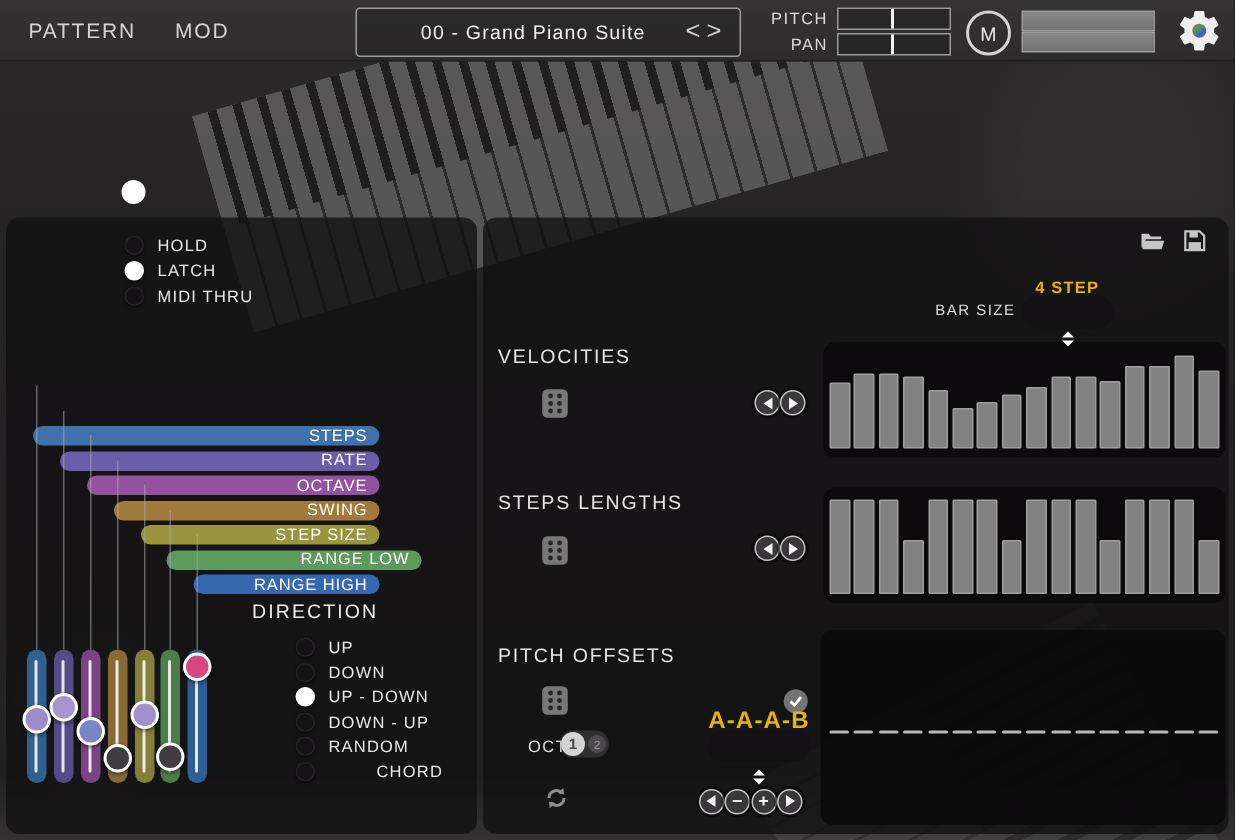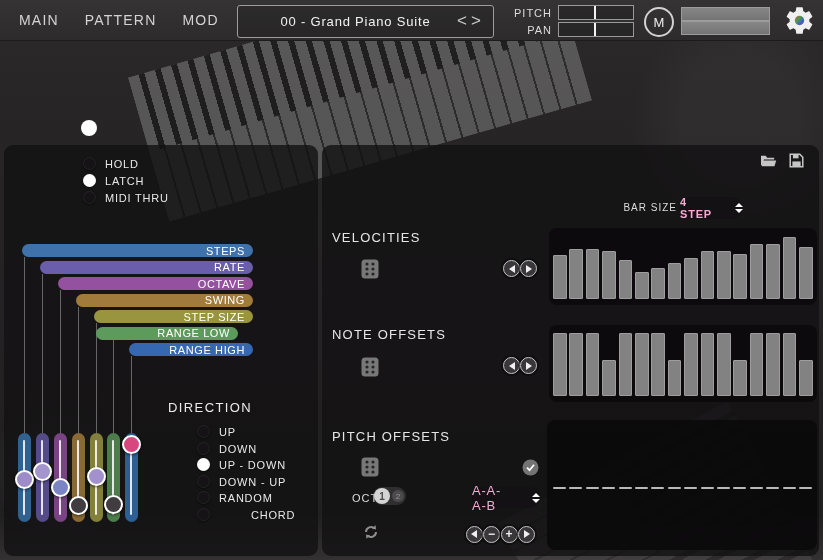--- a/index.html
+++ b/index.html
@@ -33,33 +33,33 @@
   .kbd-black{position:absolute;left:0;top:0;width:100%;height:52%;
     background:repeating-linear-gradient(90deg,transparent 0 11px,#101010 11px 17px);}
   
   .panel{background:rgba(19,17,19,.8);border-radius:9px;z-index:3;}
   #arp-toggle{left:81px;top:120px;width:16px;height:16px;border-radius:50%;background:#fff;z-index:4;}
   #arp-title{left:105px;top:121px;color:#f0f0f0;font-size:14px;letter-spacing:1.6px;z-index:4;}
   .radio{border-radius:50%;background:#151315;box-shadow:inset 0 0 0 1px rgba(255,255,255,.07),0 1px 2px rgba(0,0,0,.5);}
   .radio.sel{background:#fff;}
   .opt-label{color:#e8e8e8;font-size:11px;letter-spacing:.8px;}
   .param-bar{height:13px;border-radius:7px;color:#fff;font-size:11px;letter-spacing:.6px;
-    display:flex;align-items:center;justify-content:flex-end;padding-right:8px;box-sizing:border-box;}
+    display:flex;align-items:center;justify-content:flex-end;padding-right:8px;box-sizing:border-box;margin-top:40px;}
   .connector{width:1px;background:rgba(170,170,170,.55);}
   .vtrack{width:13px;border-radius:7px;}
   .vtrack-line{width:2px;background:rgba(255,255,255,.85);border-radius:1px;}
   .knob{width:19px;height:19px;border-radius:50%;border:2.5px solid #fff;box-sizing:border-box;box-shadow:0 1px 3px rgba(0,0,0,.6);}
   #direction-title{color:#ececec;font-size:13px;letter-spacing:1.4px;}
   
   #pb-title{color:#ececec;font-size:14px;letter-spacing:1.8px;}
   .sec-label{color:#e6e6e6;font-size:13px;letter-spacing:1.2px;}
   .chart{background:rgba(10,9,10,.82);border-radius:8px;}
   .vbar{background:#828282;border:1px solid #9d9d9d;border-radius:1px;box-sizing:border-box;}
   .dash{height:2.5px;background:#b9b9b9;border-radius:1px;}
-  .pill{background:#131113;border-radius:12px;color:#f9a8d4;display:flex;align-items:center;justify-content:center;gap:23px;z-index:4;}
+  .pill{background:#131113;border-radius:12px;color:#eab308;display:flex;align-items:center;justify-content:center;gap:23px;z-index:4;flex-direction:column;}
   .pill .txt{font-size:11px;font-weight:bold;letter-spacing:.8px;}
   .updown{display:flex;flex-direction:column;gap:2px;}
   .updown i{display:block;width:0;height:0;border-left:4px solid transparent;border-right:4px solid transparent;}
   .updown .u{border-bottom:4.5px solid #fff;}
   .updown .d{border-top:4.5px solid #fff;}
   .circle-btn{border-radius:50%;background:#39373a;border:1.5px solid #c6c6c6;box-shadow:0 0 0 2px rgba(10,10,10,.55);
     display:flex;align-items:center;justify-content:center;box-sizing:border-box;z-index:4;}
   .tri-l{width:0;height:0;border-top:4px solid transparent;border-bottom:4px solid transparent;border-right:6px solid #f0f0f0;}
   .tri-r{width:0;height:0;border-top:4px solid transparent;border-bottom:4px solid transparent;border-left:6px solid #f0f0f0;}
   .pm{color:#f0f0f0;font-size:12px;font-weight:bold;line-height:1;}
@@ -77,21 +77,20 @@
     <div class="kbd-white"></div>
     <div class="kbd-black"></div>
   </div>
   <div class="abs kbd-art" style="left:560px;top:420px;width:200px;height:260px;transform:rotate(62deg);opacity:.10;z-index:1;">
     <div class="kbd-white"></div>
     <div class="kbd-black"></div>
   </div>
 
   <div class="abs" id="topbar"></div>
   <div class="abs" id="tabs">
-      <div class="tab">MAIN</div>
       <div class="tab">PATTERN</div>
       <div class="tab">MOD</div>
     </div>
 
   <div class="abs" id="preset-box">
     <div class="abs nowrap" id="preset-name">00 - Grand Piano Suite</div>
     <div class="abs" style="left:219px;top:0;" id="preset-prev-w">
       <span style="color:#cfcfcf;font-size:17px;line-height:29px;font-weight:300;">&lt;</span>
     </div>
     <div class="abs" style="left:233px;top:0;" id="preset-next-w">
@@ -160,21 +159,21 @@
         <div class="abs param-bar nowrap" style="left: 72px; top: 148.5px; width: 177px; background: rgb(161, 123, 59); position: absolute;">SWING</div>
         <div class="abs connector" style="left: 74px; top: 161.5px; height: 126.5px; position: absolute;"></div>
         <div class="abs vtrack" style="left: 67.5px; top: 288px; height: 89px; background: rgb(138, 106, 52); position: absolute;"></div>
         <div class="abs vtrack-line" style="left: 73px; top: 295px; height: 75px; position: absolute;"></div>
         <div class="abs knob" style="left: 64.5px; top: 350.59px; background: rgb(64, 60, 63); position: absolute;"></div>
         <div class="abs param-bar nowrap" style="left: 90px; top: 165px; width: 159px; background: rgb(153, 149, 63); position: absolute;">STEP SIZE</div>
         <div class="abs connector" style="left: 92px; top: 178px; height: 110px; position: absolute;"></div>
         <div class="abs vtrack" style="left: 85.5px; top: 288px; height: 89px; background: rgb(130, 128, 58); position: absolute;"></div>
         <div class="abs vtrack-line" style="left: 91px; top: 295px; height: 75px; position: absolute;"></div>
         <div class="abs knob" style="left: 82.5px; top: 322.11px; background: rgb(163, 145, 205); position: absolute;"></div>
-        <div class="abs param-bar nowrap" style="left: 92px; top: 181.5px; width: 142px; background: rgb(93, 155, 92); position: absolute;">RANGE LOW</div>
+        <div class="abs param-bar nowrap" style="left: 107px; top: 181.5px; width: 170px; background: rgb(93, 155, 92); position: absolute;">RANGE LOW</div>
         <div class="abs connector" style="left: 109px; top: 194.5px; height: 93.5px; position: absolute;"></div>
         <div class="abs vtrack" style="left: 102.5px; top: 288px; height: 89px; background: rgb(77, 125, 75); position: absolute;"></div>
         <div class="abs vtrack-line" style="left: 108px; top: 295px; height: 75px; position: absolute;"></div>
         <div class="abs knob" style="left: 99.5px; top: 349.7px; background: rgb(64, 60, 63); position: absolute;"></div>
         <div class="abs param-bar nowrap" style="left: 125px; top: 198px; width: 124px; background: rgb(53, 104, 176); position: absolute;">RANGE HIGH</div>
         <div class="abs connector" style="left: 127px; top: 211px; height: 77px; position: absolute;"></div>
         <div class="abs vtrack" style="left: 120.5px; top: 288px; height: 89px; background: rgb(45, 95, 148); position: absolute;"></div>
         <div class="abs vtrack-line" style="left: 126px; top: 295px; height: 75px; position: absolute;"></div>
         <div class="abs knob" style="left: 117.5px; top: 290.07px; background: rgb(216, 72, 127); position: absolute;"></div>
       </div>
@@ -233,21 +232,21 @@
         <div class="abs vbar" style="left: 135.2px; bottom: 6px; width: 13.5px; height: 40.6px; position: absolute;"></div>
         <div class="abs vbar" style="left: 151.6px; bottom: 6px; width: 13.5px; height: 47.6px; position: absolute;"></div>
         <div class="abs vbar" style="left: 168px; bottom: 6px; width: 13.5px; height: 47.6px; position: absolute;"></div>
         <div class="abs vbar" style="left: 184.4px; bottom: 6px; width: 13.5px; height: 45.5px; position: absolute;"></div>
         <div class="abs vbar" style="left: 200.8px; bottom: 6px; width: 13.5px; height: 54.6px; position: absolute;"></div>
         <div class="abs vbar" style="left: 217.2px; bottom: 6px; width: 13.5px; height: 54.6px; position: absolute;"></div>
         <div class="abs vbar" style="left: 233.6px; bottom: 6px; width: 13.5px; height: 61.6px; position: absolute;"></div>
         <div class="abs vbar" style="left: 250px; bottom: 6px; width: 13.5px; height: 51.8px; position: absolute;"></div>
       </div>
 
-    <div class="abs sec-label nowrap" style="left:10px;top:182px;">NOTE OFFSETS</div>
+    <div class="abs sec-label nowrap" style="left:10px;top:182px;">STEPS LENGTHS</div>
     <div class="abs chart" id="len-chart" style="left:227px;top:180px;width:268px;height:77px;">
         <div class="abs vbar" style="left: 4px; bottom: 6px; width: 13.5px; height: 62.7px; position: absolute;"></div>
         <div class="abs vbar" style="left: 20.4px; bottom: 6px; width: 13.5px; height: 62.7px; position: absolute;"></div>
         <div class="abs vbar" style="left: 36.8px; bottom: 6px; width: 13.5px; height: 62.7px; position: absolute;"></div>
         <div class="abs vbar" style="left: 53.2px; bottom: 6px; width: 13.5px; height: 36.3px; position: absolute;"></div>
         <div class="abs vbar" style="left: 69.6px; bottom: 6px; width: 13.5px; height: 62.7px; position: absolute;"></div>
         <div class="abs vbar" style="left: 86px; bottom: 6px; width: 13.5px; height: 62.7px; position: absolute;"></div>
         <div class="abs vbar" style="left: 102.4px; bottom: 6px; width: 13.5px; height: 62.7px; position: absolute;"></div>
         <div class="abs vbar" style="left: 118.8px; bottom: 6px; width: 13.5px; height: 36.3px; position: absolute;"></div>
         <div class="abs vbar" style="left: 135.2px; bottom: 6px; width: 13.5px; height: 62.7px; position: absolute;"></div>
@@ -287,21 +286,21 @@
       </svg>
     </div>
 
     <div class="abs side-label nowrap" style="left:30px;top:347px;font-size:11px;">OCT</div>
     <div class="abs" id="oct-toggle" style="left:51px;top:342px;width:33px;height:18px;">
       <div class="abs" id="oct-1" style="left:1px;top:1px;width:16px;height:16px;">1</div>
       <div class="abs" id="oct-2" style="left:19px;top:3px;width:12px;height:12px;">2</div>
     </div>
 
     <div class="abs pill" style="left:150px;top:342px;width:68px;height:21px;">
-      <span class="txt" style="font-size:13px;font-weight:normal;">A-A-A-B</span>
+      <span class="txt" style="font-size:16px;font-weight:bold;">A-A-A-B</span>
       <span class="updown">
           <i class="u"></i>
           <i class="d"></i>
         </span>
     </div>
 
     <div class="abs" style="left:40px;top:378px;">
       <svg width="18" height="18" viewBox="0 0 18 18">
         <path d="M4 9a5 5 0 018.6-3.4" fill="none" stroke="#8f8f8f" stroke-width="2"></path>
         <polygon points="13.6,2.2 14,6.6 9.8,5.6" fill="#8f8f8f"></polygon>

